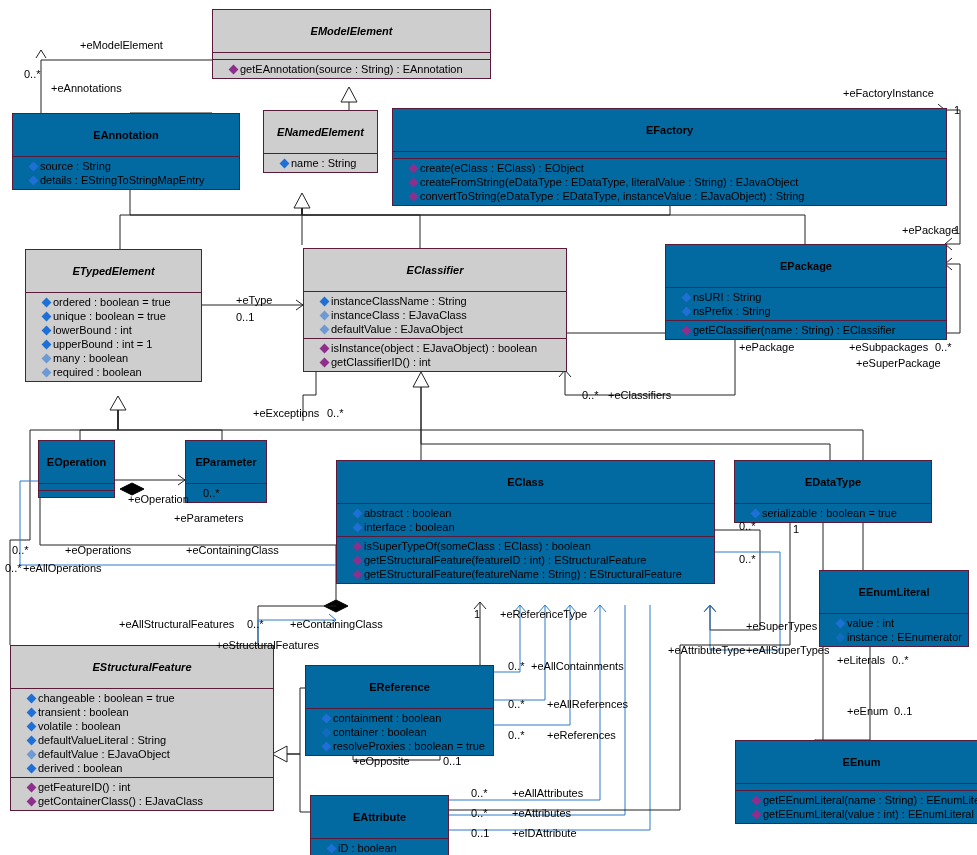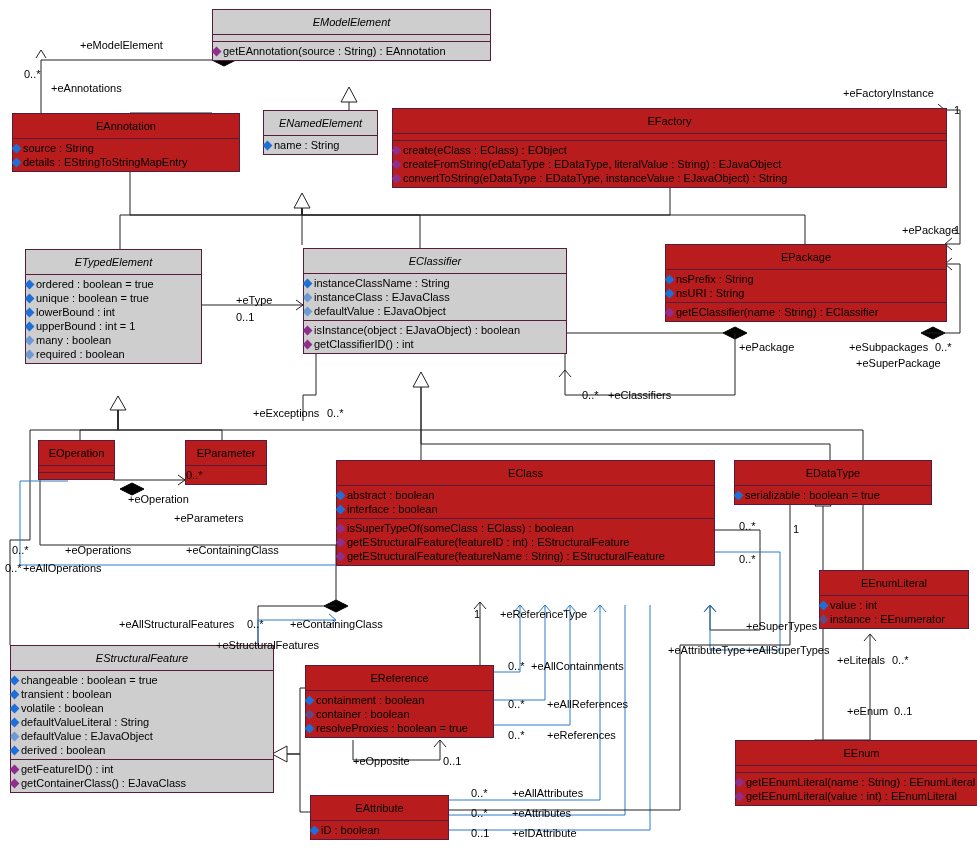--- a/index.html
+++ b/index.html
@@ -1,20 +1,20 @@
 <!DOCTYPE html>
 <html><head>
 <meta charset="utf-8">
 <style>
 body{margin:0;font-family:Arial,sans-serif;font-size:11px;background:#fff;width:977px;height:855px;position:relative}
-.cls{position:absolute;border:1.5px solid #5a1a3a;background:#b91c1c}
+.cls{position:absolute;border:1.5px solid #5a1a3a;background:#0369a1}
 .cls.abstract{background:#cecece}
-.cls .title{font-weight:normal;text-align:center;padding:6px 6px;border-bottom:1.5px solid #5a1a3a}
+.cls .title{font-weight:bold;text-align:center;padding:15px 6px;border-bottom:1.5px solid #5a1a3a}
 .cls.abstract .title{font-style:italic}
-.cls .sect{border-bottom:1.5px solid #5a1a3a;padding:2px 0;min-height:2px}
+.cls .sect{border-bottom:1.5px solid #5a1a3a;padding:2px 17px;min-height:2px}
 .cls .sect:last-child{border-bottom:none}
 .row{display:flex;align-items:center;gap:3px;padding:1px 0;white-space:nowrap}
 .attr-icon,.op-icon,.dattr-icon{width:7px;height:7px;transform:rotate(45deg);flex:none}
 .attr-icon{background:#1e6fd6}
 .dattr-icon{background:#1e6fd6;opacity:.55}
 .op-icon{background:#8e2f8e}
 .lbl{position:absolute;font-size:11px;background:transparent}
 svg.conn{position:absolute;top:0;left:0;width:977px;height:855px;pointer-events:none}
 svg .edge{stroke:#222;stroke-width:1;fill:none}
 svg .edge.blue{stroke:#2a7bcc}
@@ -233,25 +233,25 @@
         <span>getClassifierID() : int</span>
       </div>
   </div>
 </div>
 
 <div class="cls" style="left:665px;top:244px;width:280px">
   <div class="title">EPackage</div>
   <div class="sect">
     <div class="row">
         <span class="attr-icon"></span>
+        <span>nsURI : String</span>
+      </div>
+    <div class="row">
+        <span class="attr-icon"></span>
         <span>nsPrefix : String</span>
-      </div>
-    <div class="row">
-        <span class="attr-icon"></span>
-        <span>nsURI : String</span>
       </div>
   </div>
   <div class="sect">
     <div class="row">
         <span class="op-icon"></span>
         <span>getEClassifier(name : String) : EClassifier</span>
       </div>
   </div>
 </div>
 

